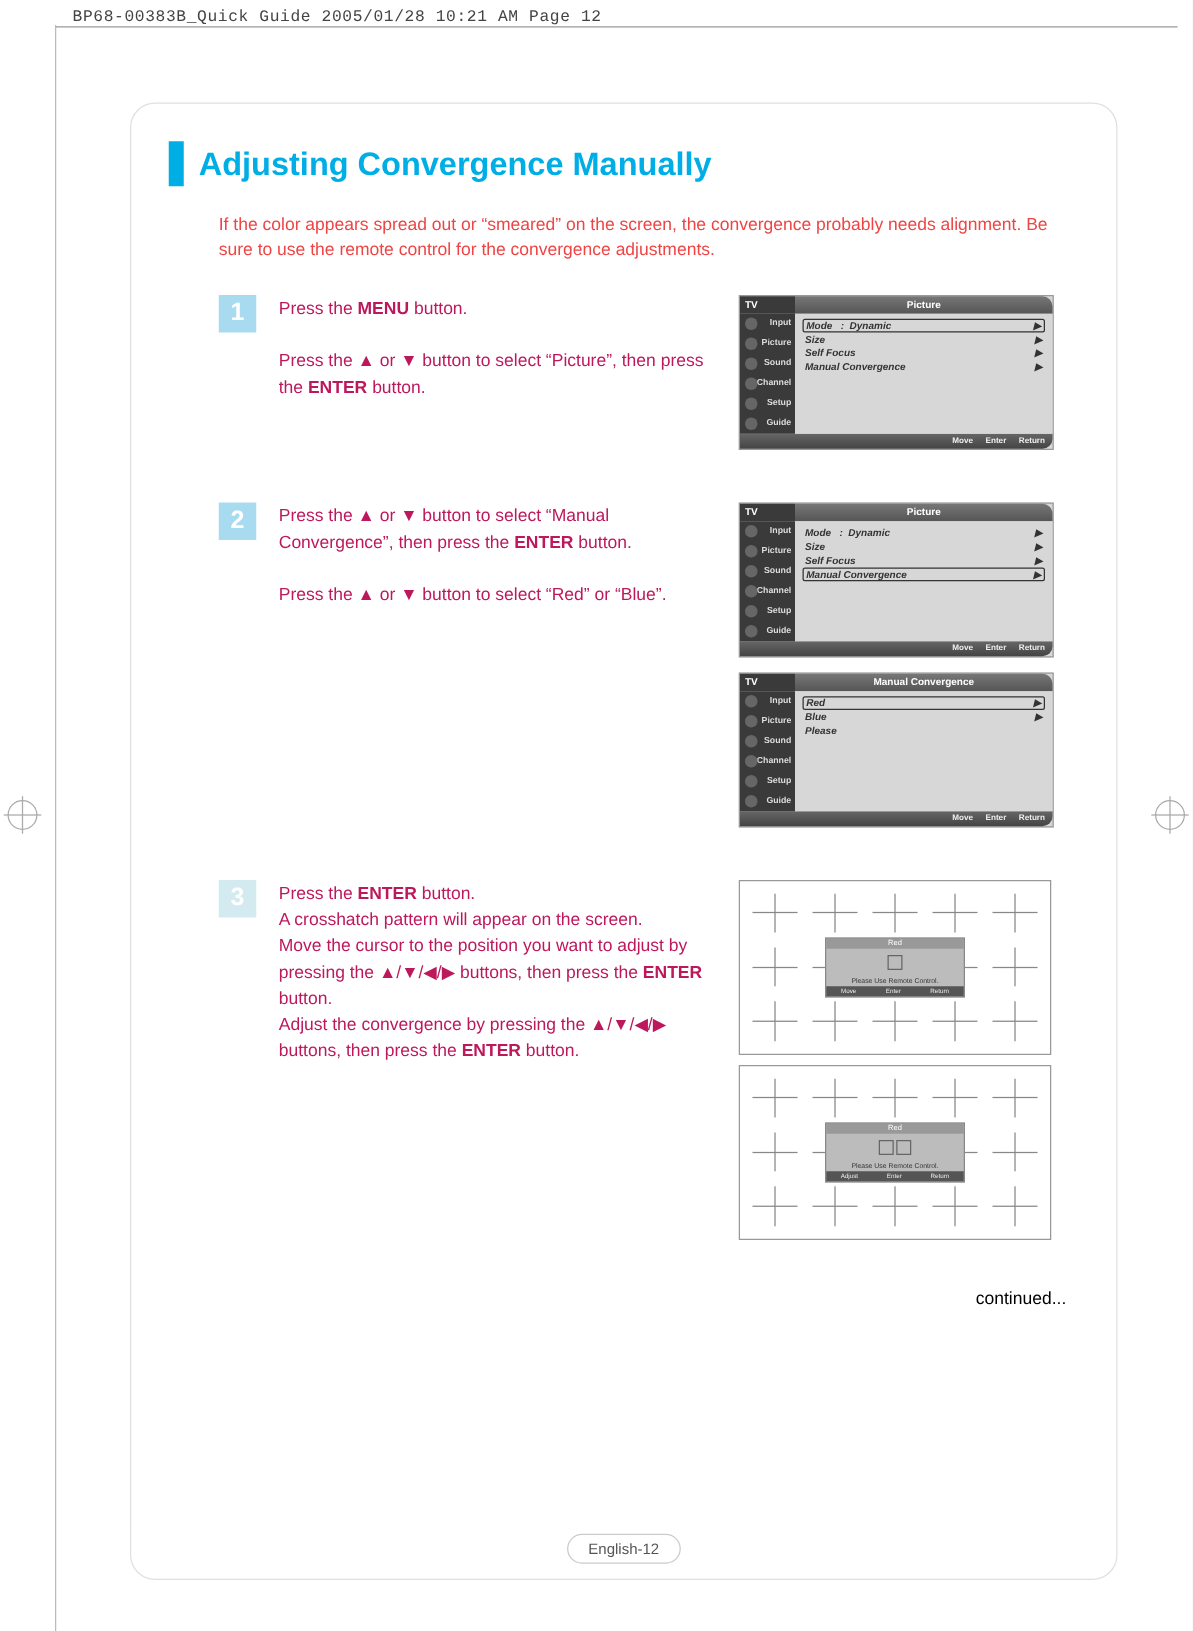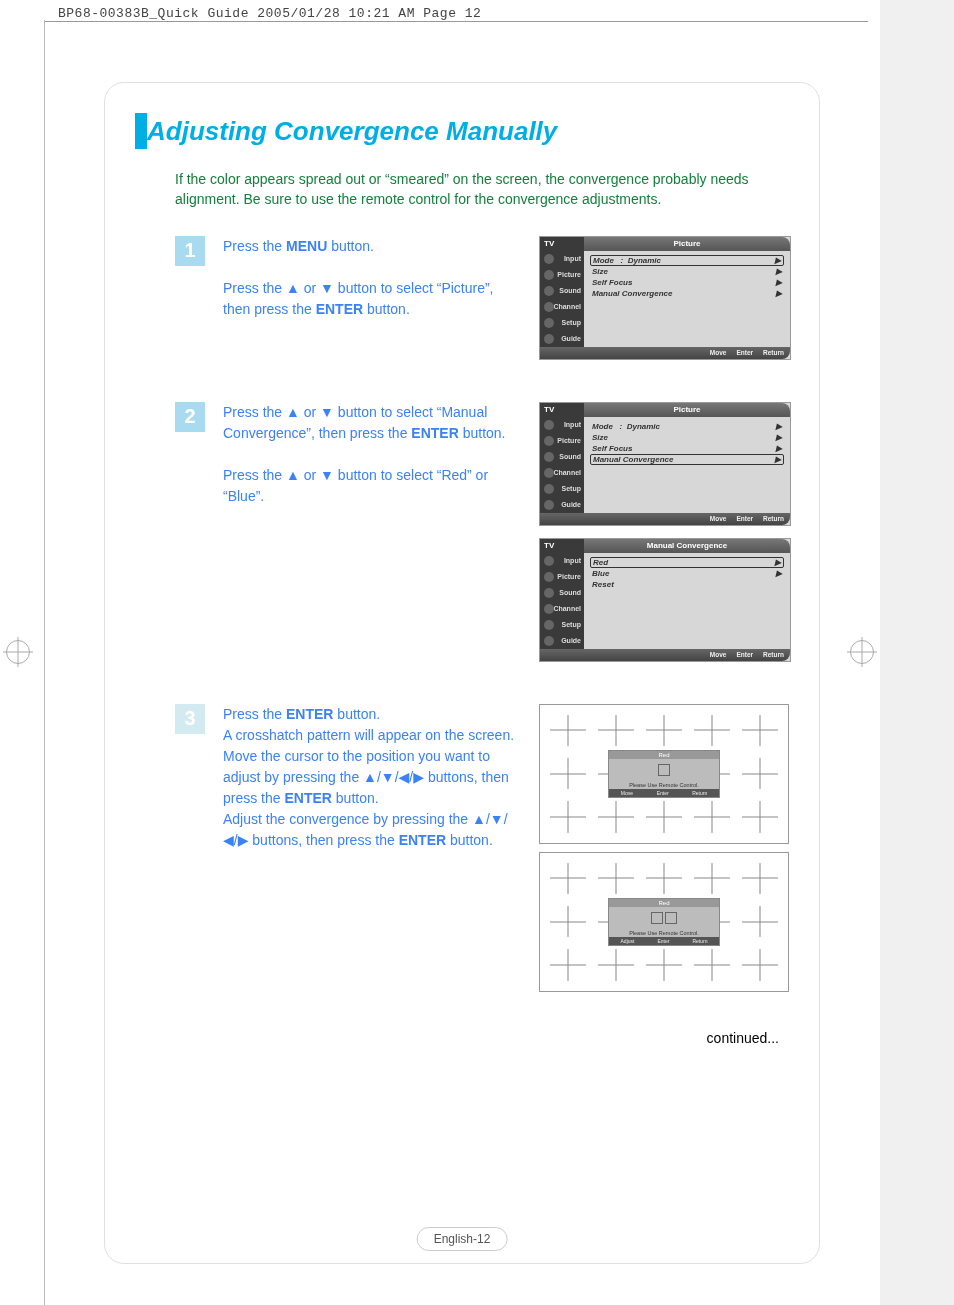--- a/index.html
+++ b/index.html
@@ -3,21 +3,21 @@
 <meta charset="utf-8">
 <style>
   body {
     margin: 0;
     padding: 0;
     background: #f0f0f0;
     font-family: Arial, Helvetica, sans-serif;
     width: 954px;
   }
   .page-wrapper {
-    width: 880px;
+    width: 954px;
     background: #fff;
     position: relative;
     min-height: 1305px;
   }
   .top-meta {
     font-family: "Courier New", monospace;
     font-size: 13px;
     letter-spacing: 0.5px;
     color: #444;
     padding: 6px 8px 0 58px;
@@ -58,35 +58,35 @@
     margin: 60px 60px 0 104px;
     border: 1px solid #e0e0e0;
     border-radius: 20px;
     padding: 30px 30px 60px 30px;
     position: relative;
     min-height: 1090px;
   }
   .title-row {
     display:flex;
     align-items:center;
+    gap:12px;
     margin-bottom:20px;
-    font-style:italic;
   }
   .title-accent {
     width:12px; height:36px;
     background:#00aee6;
   }
   .title-text {
     font-size:26px;
     font-weight:bold;
     color:#00aee6;
   }
   .intro {
     font-size:14px;
-    color:#15803d;
+    color:#ef4444;
     margin: 0 0 26px 40px;
     line-height:1.45;
   }
   .step-row {
     display:flex;
     align-items:flex-start;
     gap:18px;
     margin: 0 0 30px 40px;
   }
   .step-num {
@@ -96,21 +96,21 @@
     font-size:20px;
     font-weight:bold;
     display:flex;align-items:center;justify-content:center;
     flex:none;
     opacity:0.9;
   }
   .step-num.dim { background:#d0e8f0; color:#fff;}
   .step-body {
     flex:1;
     font-size:14px;
-    color:#3b82f6;
+    color:#be185d;
     line-height:1.5;
     max-width:350px;
   }
   .step-body b { font-weight:bold; }
   .step-screens {
     flex:none;
     width:250px;
   }
 
   
@@ -381,21 +381,21 @@
             <div class="osd-main">
               <div class="osd-row sel">
                   <span>Red</span>
                   <span class="arrow">▶</span>
                 </div>
               <div class="osd-row">
                   <span>Blue</span>
                   <span class="arrow">▶</span>
                 </div>
               <div class="osd-row">
-                  <span>Reset</span>
+                  <span>Please</span>
                   <span></span>
                 </div>
             </div>
           </div>
           <div class="osd-footer">
             <span>Move</span>
               <span>Enter</span>
               <span>Return</span>
           </div>
         </div>

